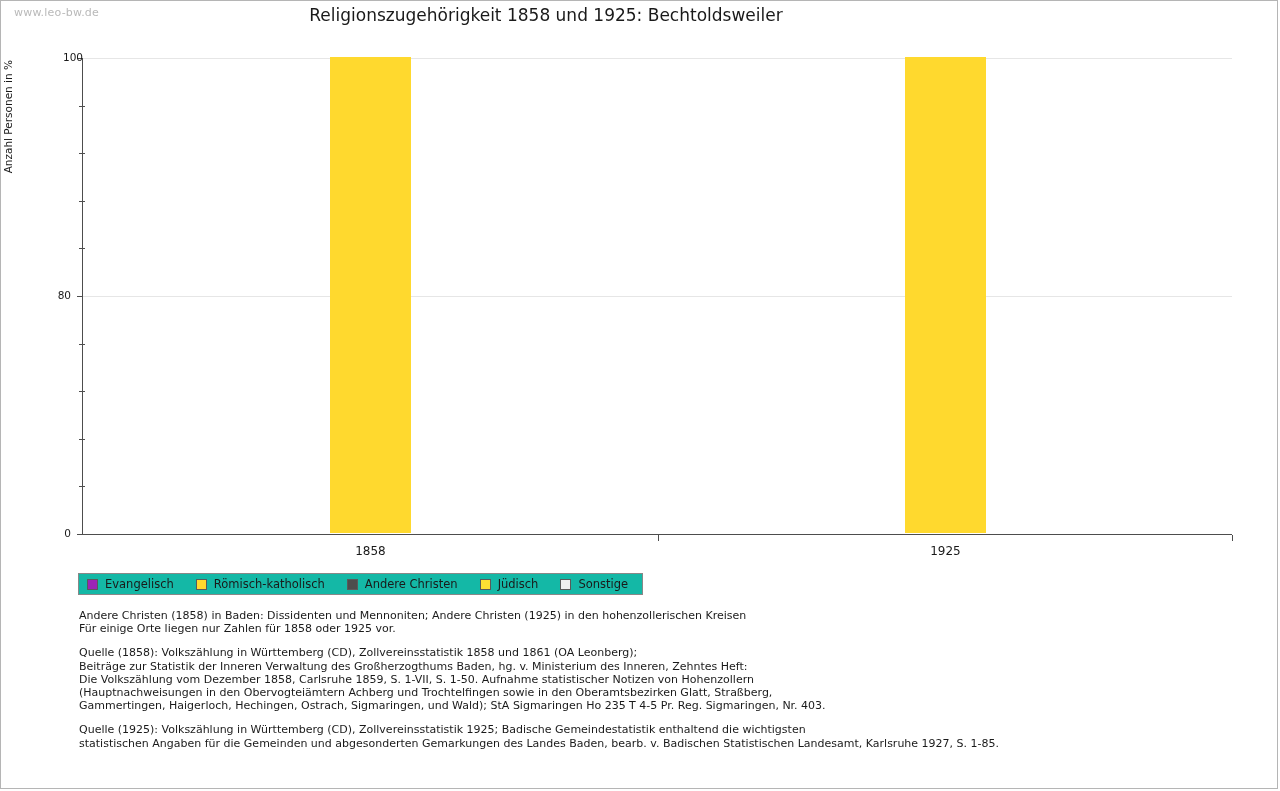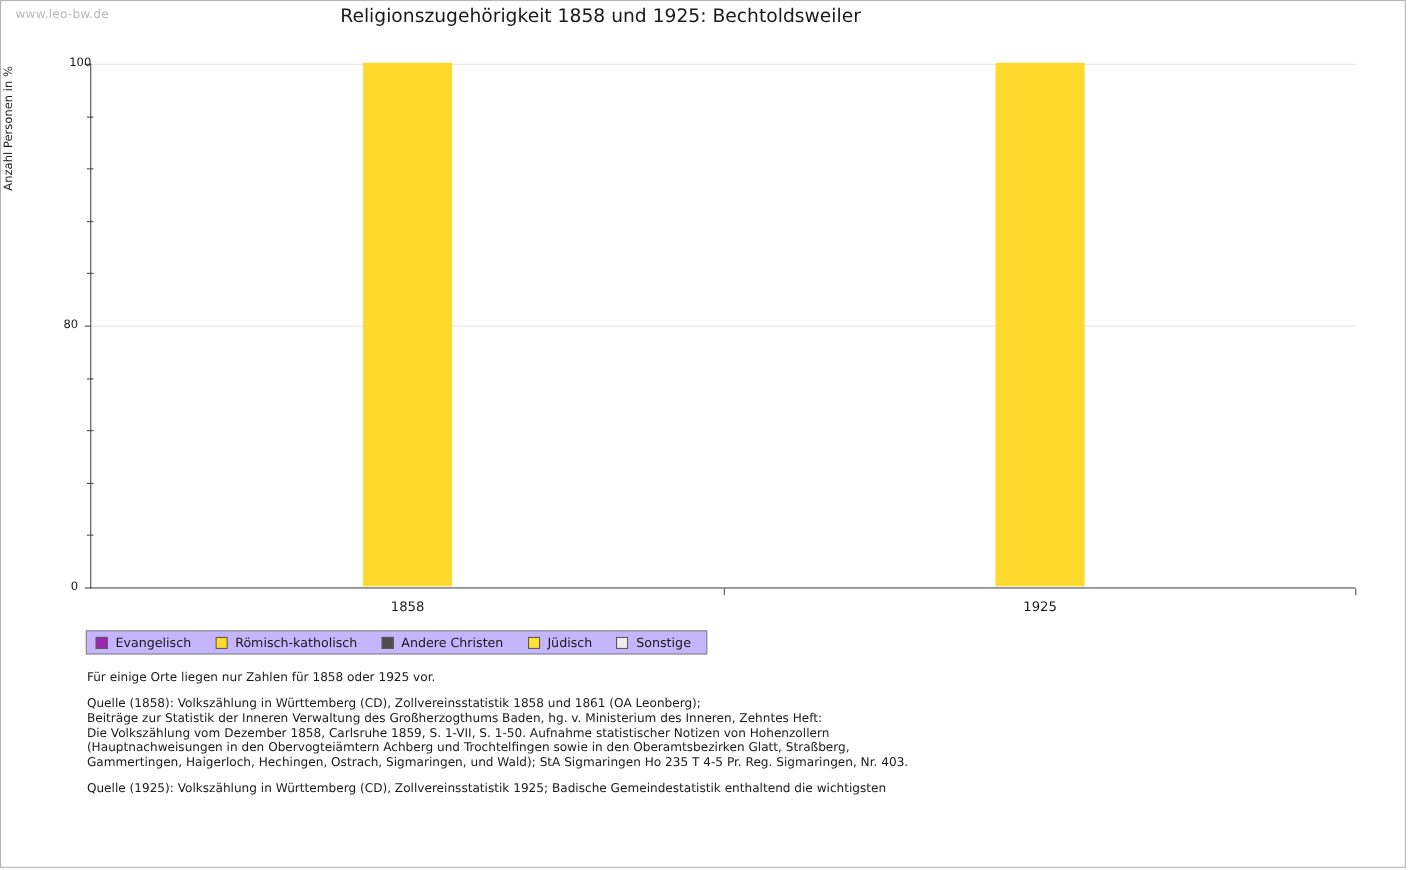--- a/index.html
+++ b/index.html
@@ -105,21 +105,21 @@
   .bar {
     position: absolute;
     bottom: 1px;
   }
   
   .legend {
     position: absolute;
     left: 78px;
     top: 573px;
     border: 1px solid #888888;
-    background: #c4b5fd;
+    background: #14b8a6;
     padding: 4px 10px 4px 8px;
     display: flex;
     align-items: center;
     gap: 0;
     height: 22px;
     box-sizing: border-box;
   }
   .legend-item {
     display: flex;
     align-items: center;
@@ -206,25 +206,27 @@
       <span class="legend-label">Jüdisch</span>
     </div>
     <div class="legend-item">
       <span class="legend-swatch" style="background: rgb(238, 238, 238);"></span>
       <span class="legend-label">Sonstige</span>
     </div>
   </div>
 
 <div class="notes" id="notes">
     <div class="note-block">
+      <div class="note-line">Andere Christen (1858) in Baden: Dissidenten und Mennoniten; Andere Christen (1925) in den hohenzollerischen Kreisen</div>
       <div class="note-line">Für einige Orte liegen nur Zahlen für 1858 oder 1925 vor.</div>
     </div>
     <div class="note-block">
       <div class="note-line">Quelle (1858): Volkszählung in Württemberg (CD), Zollvereinsstatistik 1858 und 1861 (OA Leonberg);</div>
       <div class="note-line">Beiträge zur Statistik der Inneren Verwaltung des Großherzogthums Baden, hg. v. Ministerium des Inneren, Zehntes Heft:</div>
       <div class="note-line">Die Volkszählung vom Dezember 1858, Carlsruhe 1859, S. 1-VII, S. 1-50. Aufnahme statistischer Notizen von Hohenzollern</div>
       <div class="note-line">(Hauptnachweisungen in den Obervogteiämtern Achberg und Trochtelfingen sowie in den Oberamtsbezirken Glatt, Straßberg,</div>
       <div class="note-line">Gammertingen, Haigerloch, Hechingen, Ostrach, Sigmaringen, und Wald); StA Sigmaringen Ho 235 T 4-5 Pr. Reg. Sigmaringen, Nr. 403.</div>
     </div>
     <div class="note-block">
       <div class="note-line">Quelle (1925): Volkszählung in Württemberg (CD), Zollvereinsstatistik 1925; Badische Gemeindestatistik enthaltend die wichtigsten</div>
+      <div class="note-line">statistischen Angaben für die Gemeinden und abgesonderten Gemarkungen des Landes Baden, bearb. v. Badischen Statistischen Landesamt, Karlsruhe 1927, S. 1-85.</div>
     </div>
   </div>
 
 </body></html>

